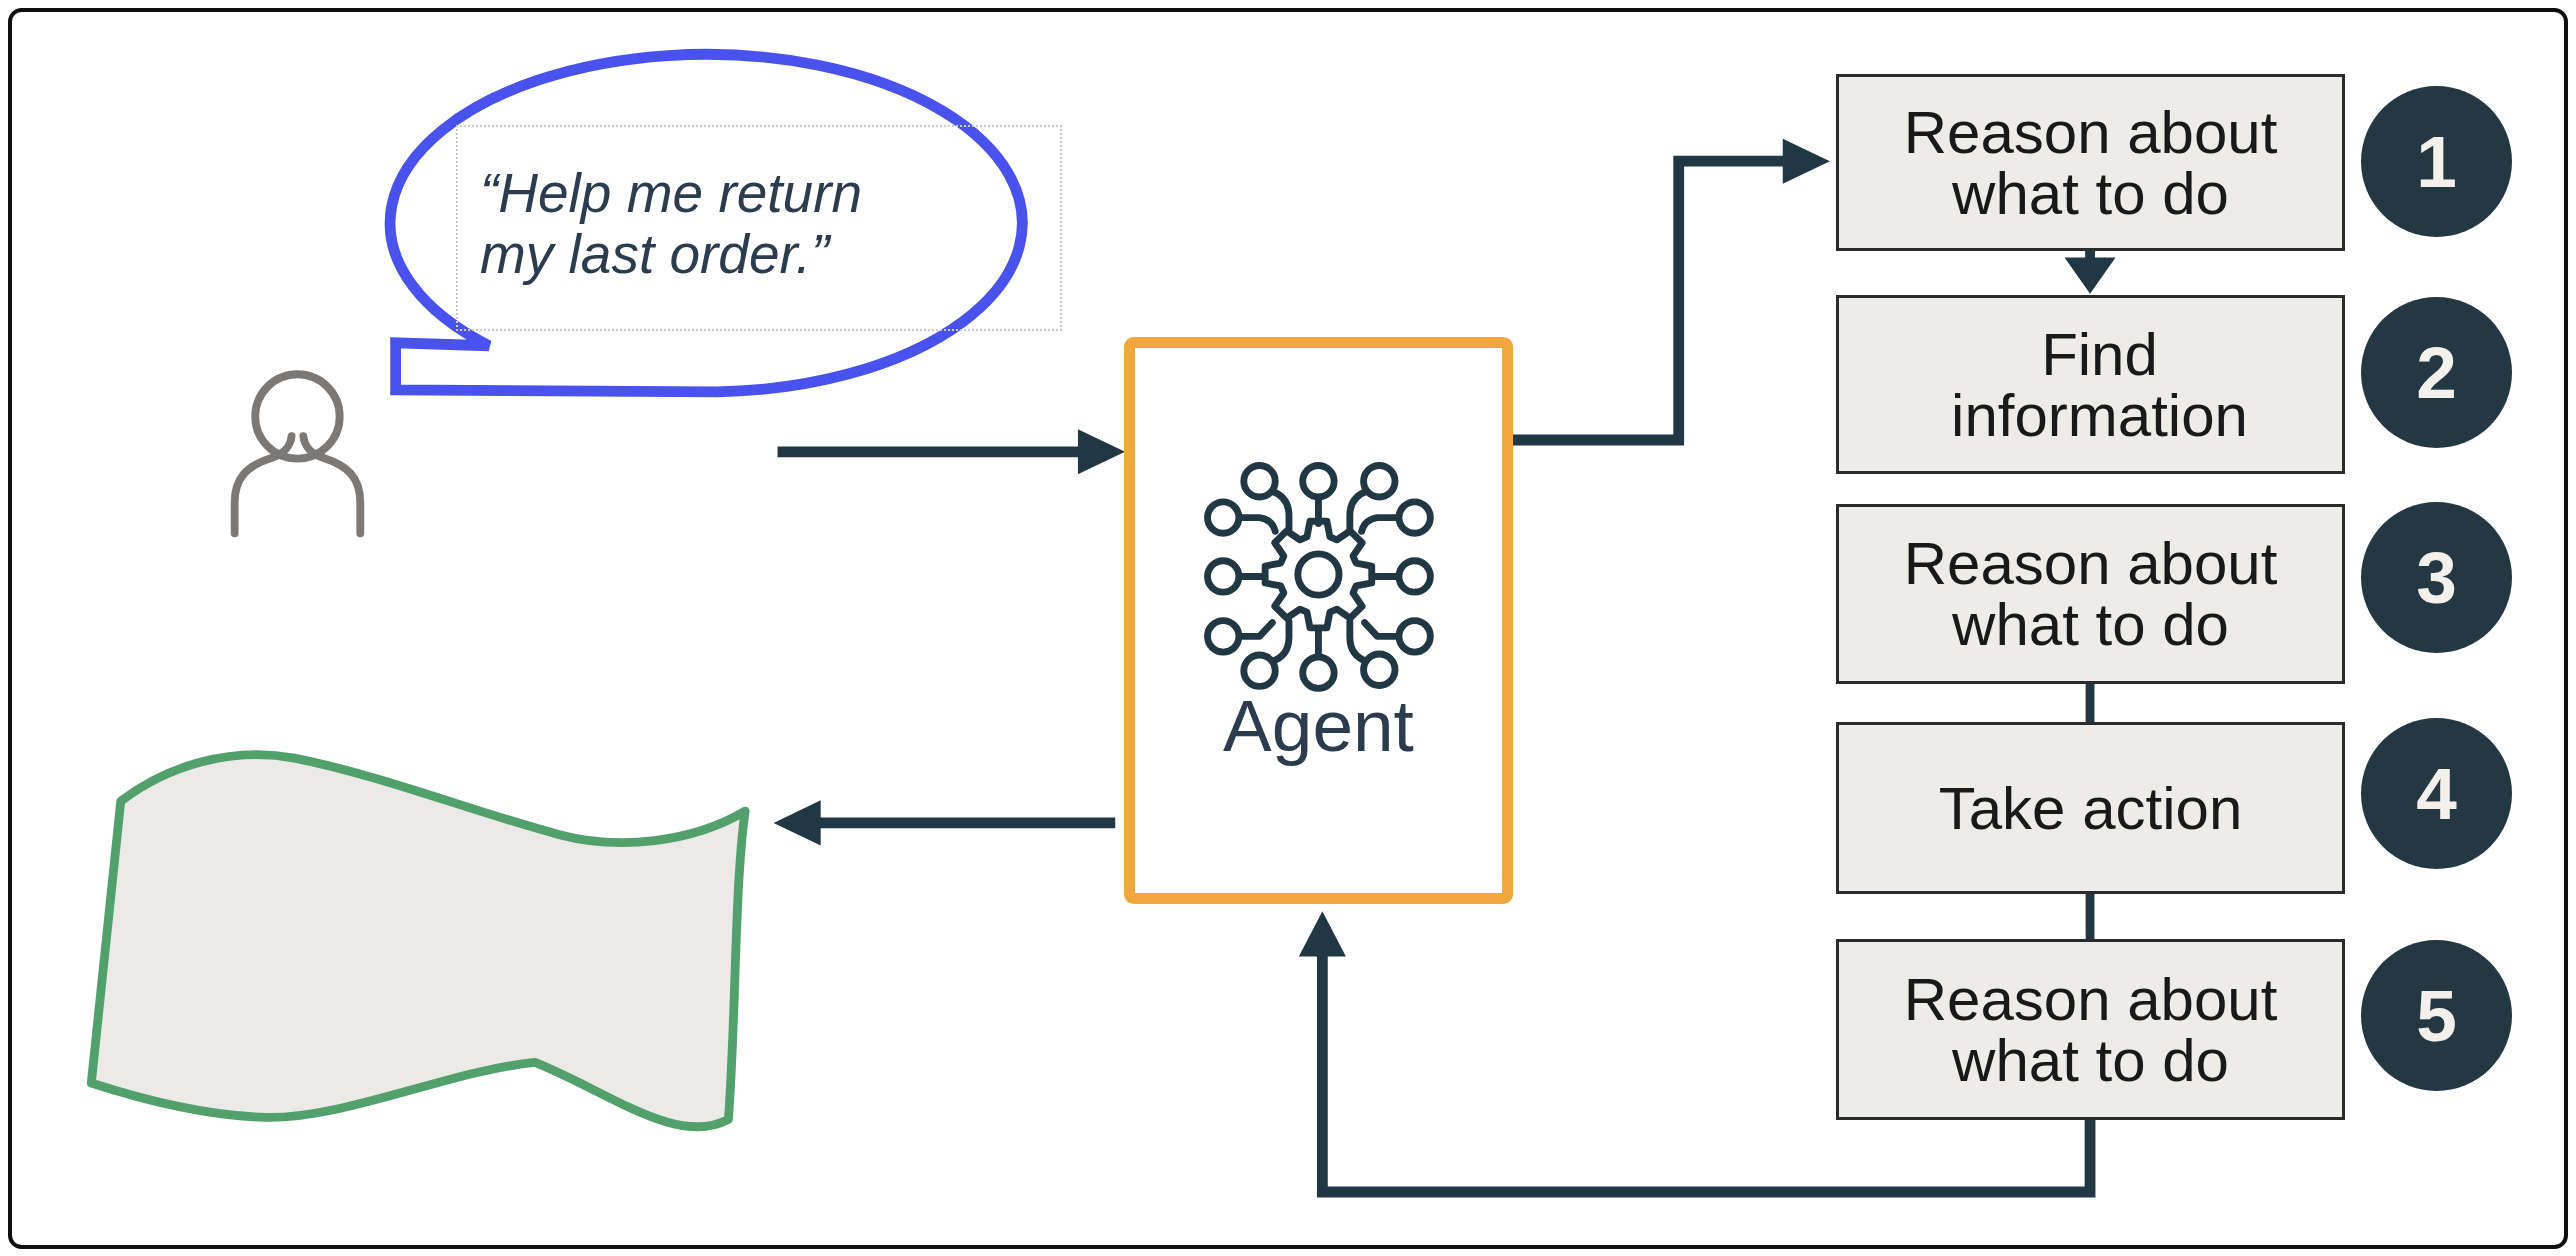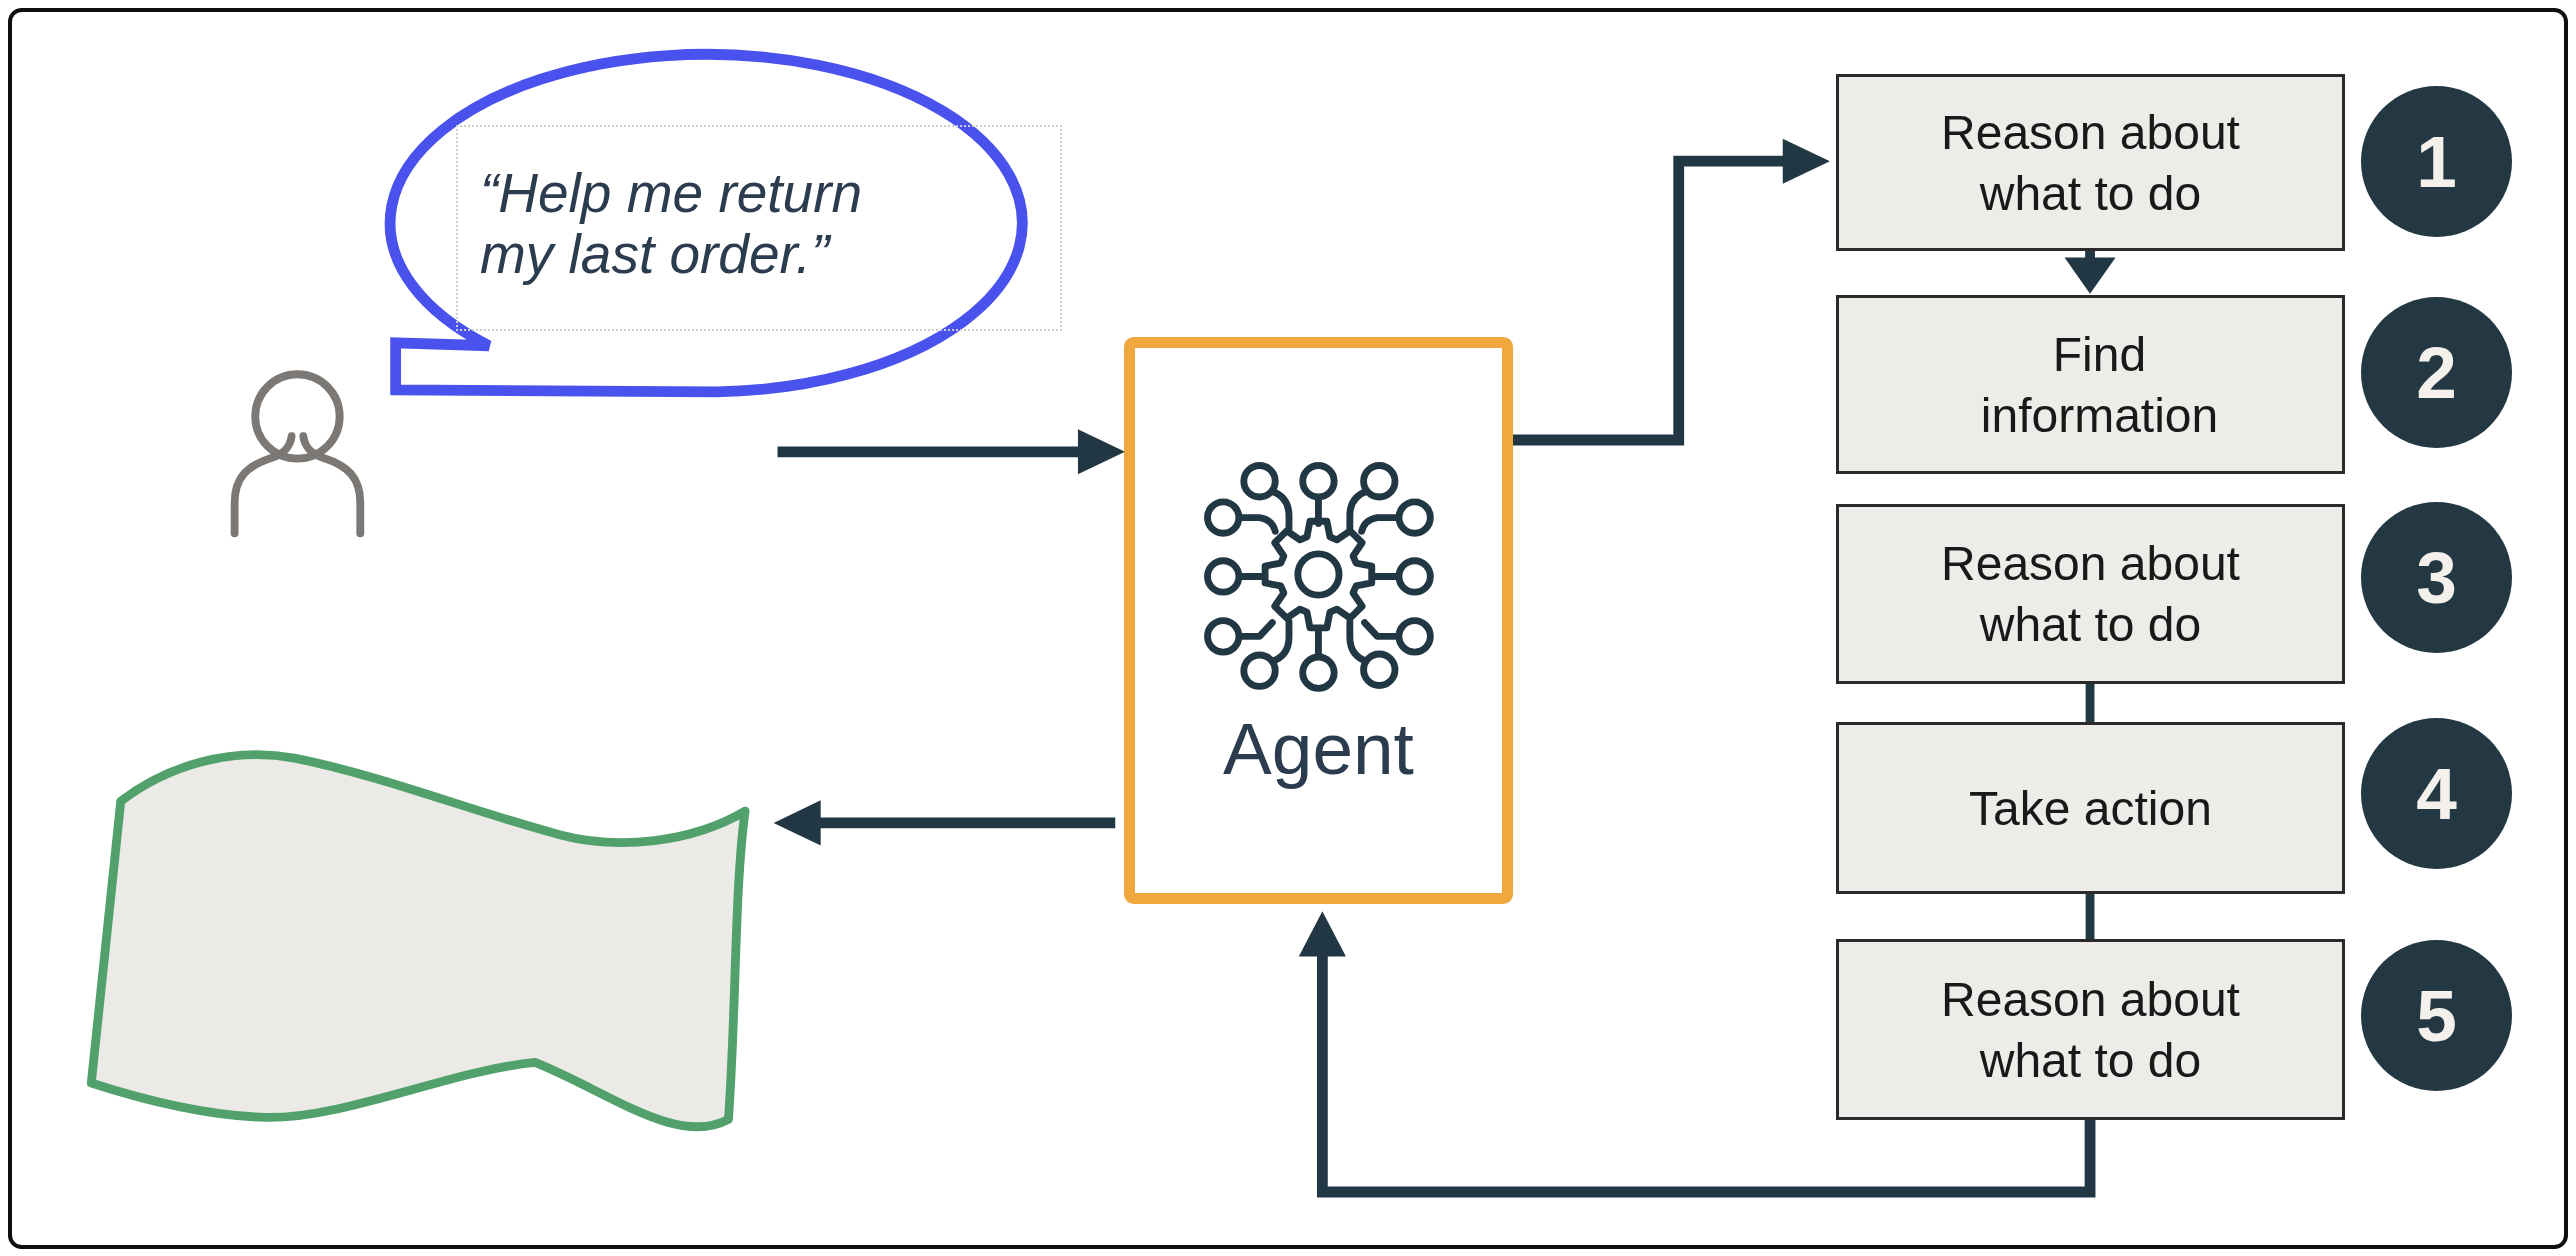--- a/index.html
+++ b/index.html
@@ -40,37 +40,37 @@
     position:absolute;left:108px;top:538px;width:383px;
     text-align:center;font-size:65px;letter-spacing:1px;
     color:var(--c-gray,#7B7875);
   }
   .agent-box{
     position:absolute;left:1124px;top:337px;width:389px;height:567px;
     box-sizing:border-box;border:11.8px solid var(--c-orange,#F0A73D);
     border-radius:9.8px;background:transparent;
   }
   .agent-label{
-    position:absolute;left:1171px;top:709px;width:295px;
+    position:absolute;left:1171px;top:686px;width:295px;
     text-align:center;font-size:73px;line-height:79px;
     color:var(--c-ink,#2B3C4E);
   }
   .flag-text{
     position:absolute;left:182px;top:911px;width:628px;
     font-size:53px;line-height:65px;font-style:italic;font-weight:500;
     color:var(--c-ink,#2B3C4E);white-space:pre-line;
   }
   .step-box{
     position:absolute;left:1836px;width:509px;
     box-sizing:border-box;
     background:var(--c-boxFill,#EDECE9);
     border:3.9px solid var(--c-stepBorder,#2B2B2B);
     display:flex;align-items:center;justify-content:center;
     text-align:center;
-    font-size:48px;line-height:61px;color:#191919;
+    font-size:60px;line-height:61px;color:#191919;
     white-space:pre-line;
   }
   .step-1{top:74px;height:177px;}
   .step-2{top:295px;height:179px;padding-left:18px;}
   .step-3{top:504px;height:180px;}
   .step-4{top:722px;height:172px;}
   .step-5{top:939px;height:181px;}
   .num-circle{
     position:absolute;left:2361px;width:151px;height:151px;
     border-radius:50%;background:var(--c-circle,#243843);

